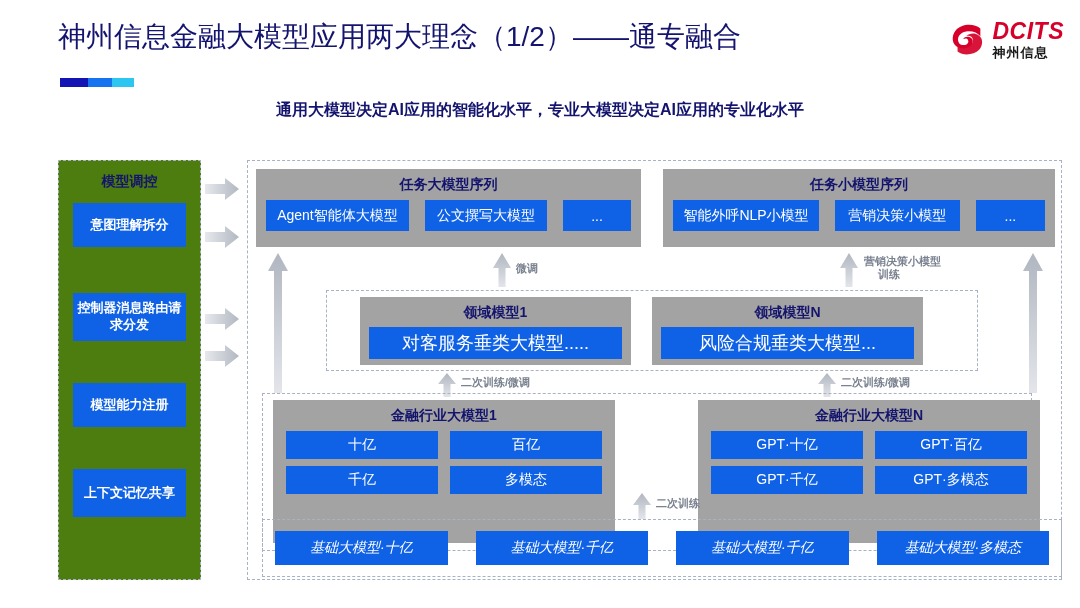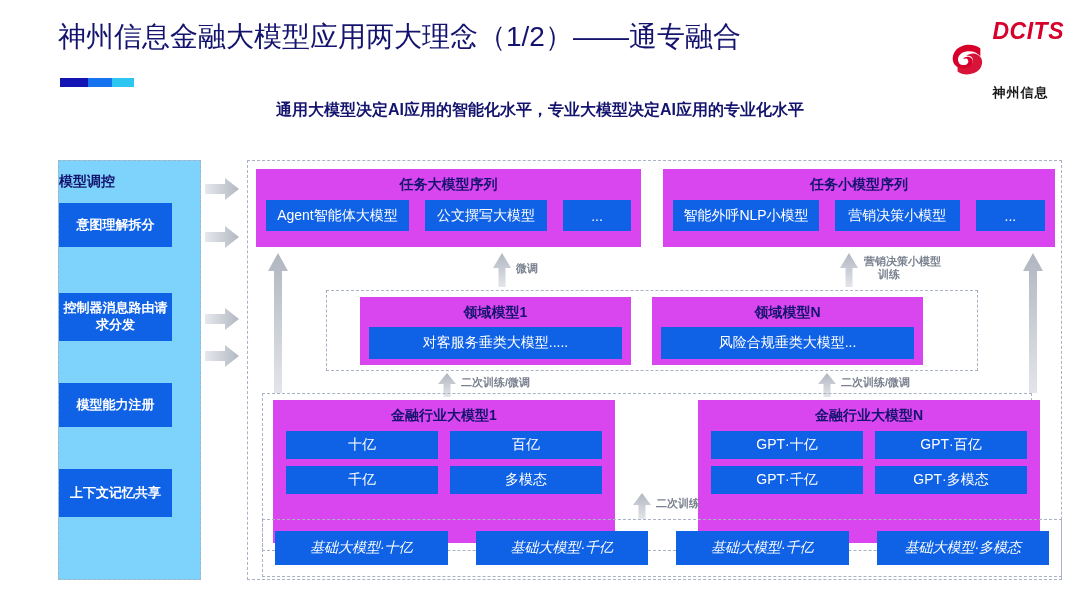--- a/index.html
+++ b/index.html
@@ -33,21 +33,21 @@
   .accent-seg-3 { width: 30%; background: #2cc6f0; }
 
   .logo {
     position: absolute;
     right: 16px; top: 20px;
     display: flex;
     align-items: center;
     gap: 6px;
   }
   .logo-mark { width: 38px; height: 38px; flex: none; }
-  .logo-text { display: flex; flex-direction: column; line-height: 1; gap: 40px; }
+  .logo-text { display: flex; flex-direction: column; line-height: 1; }
   .logo-en {
     font-size: 23px; font-weight: bold; color: #d6002a;
     letter-spacing: 0.5px; font-style: italic;
   }
   .logo-cn {
     font-size: 13px; font-weight: bold; color: #1a1a1a;
     letter-spacing: 1px; margin-top: 3px;
   }
 
   .subtitle {
@@ -62,24 +62,24 @@
   
   .diagram { position: absolute; left: 0; top: 0; width: 1080px; height: 608px; }
 
   .dash { border: 1px dashed #a8b2c4; }
 
   
   .ctrl-col {
     position: absolute;
     left: 58px; top: 160px;
     width: 143px; height: 420px;
-    background: #7dd3fc;
+    background: #4d7c0f;
     display: flex;
     flex-direction: column;
-    align-items: flex-start;
+    align-items: center;
   }
   .ctrl-title {
     font-size: 14px; font-weight: bold; color: #14146e;
     margin-top: 12px; margin-bottom: 12px;
   }
   .ctrl-box {
     width: 113px;
     background: #0f62e6;
     color: #fff;
     font-size: 13px;
@@ -98,21 +98,21 @@
   .r-arrow { position: absolute; width: 34px; height: 22px; }
   .r-arrow svg { width: 100%; height: 100%; display: block; }
 
   
   .main-outer {
     position: absolute;
     left: 247px; top: 160px;
     width: 815px; height: 420px;
   }
 
-  .panel { position: absolute; background: #d946ef; }
+  .panel { position: absolute; background: #a3a3a3; }
   .panel-title {
     font-size: 14px; font-weight: bold; color: #14146e;
     text-align: center; padding-top: 7px;
   }
   .chip-row { display: flex; gap: 16px; padding: 6px 10px 9px 10px; }
   .chip {
     background: #0f62e6;
     color: #fff;
     font-size: 14px;
     text-align: center;
@@ -130,21 +130,21 @@
   .domain-band {
     position: absolute;
     left: 78px; top: 129px;
     width: 652px; height: 81px;
   }
   .panel-domain-1 { left: 33px;  top: 6px; width: 271px; height: 68px; }
   .panel-domain-n { left: 325px; top: 6px; width: 271px; height: 68px; }
   .domain-chip {
     margin: 5px 9px 0 9px;
     background: #0f62e6; color: #fff;
-    font-size: 14px; height: 32px;
+    font-size: 18px; height: 32px;
     display: flex; align-items: center; justify-content: center;
   }
 
   
   .ind-band {
     position: absolute;
     left: 14px; top: 232px;
     width: 770px; height: 158px;
   }
   .panel-ind-1 { left: 10px;  top: 6px; width: 342px; height: 143px; }

